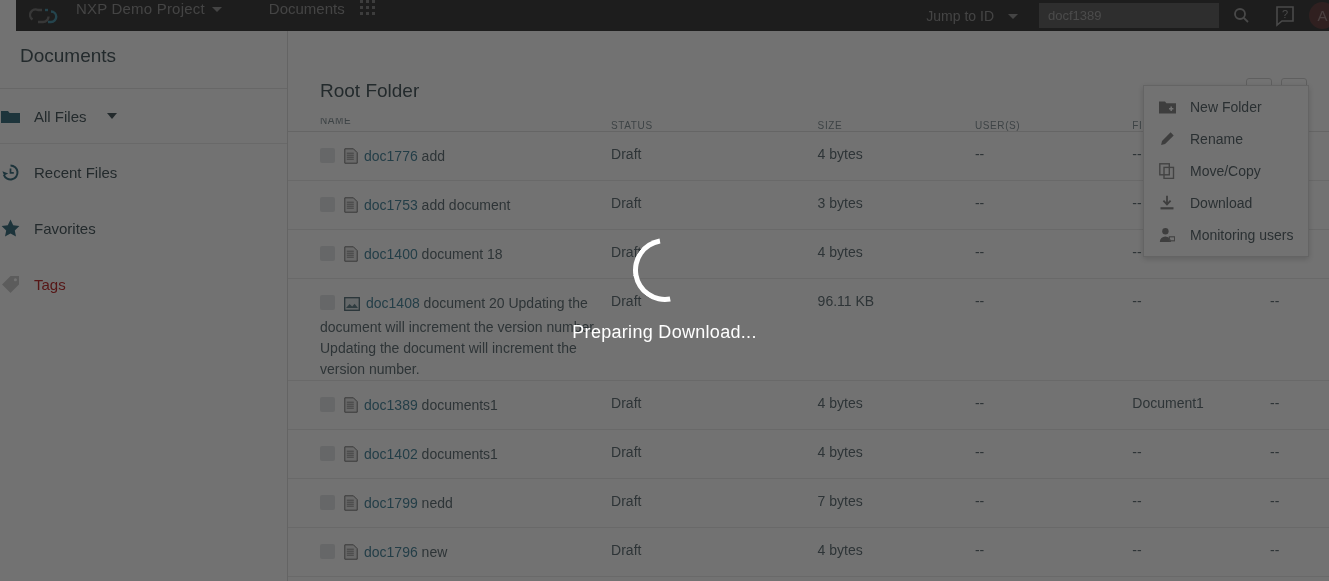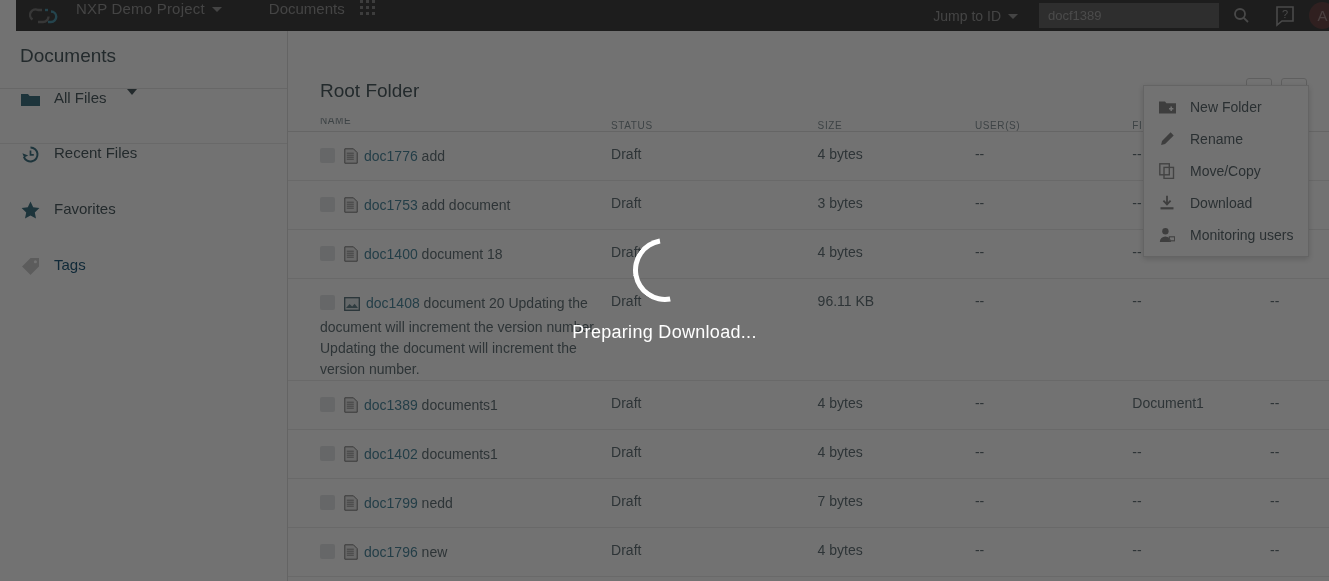--- a/index.html
+++ b/index.html
@@ -53,21 +53,21 @@
     gap: 2px;
     cursor: pointer;
   }
   .grid-icon i { display:block; width:3px; height:3px; background:#7a7a7a; }
 
   .topbar-right {
     margin-left: auto; display: flex; align-items: center; height: 31px;
   }
   .jump-to-id {
     font-size: 14px; color: #8d8d8d;
-    display: flex; align-items: center; gap: 7px;
+    display: flex; align-items: center; gap: 14px;
     cursor: pointer; margin-right: 21px;
   }
   .search-box {
     width: 180px; height: 25px;
     background: #565656;
     border: none;
     color: #9d9d9d; font-size: 13px;
     padding: 0 9px;
     font-family: "Liberation Sans", sans-serif;
     outline: none;
@@ -94,27 +94,27 @@
     border-right: 1px solid #dcdcdc;
   }
   .sidebar-title {
     font-size: 19px; color: #3b4c52;
     padding: 14px 0 0 20px;
     height: 58px;
     border-bottom: 1px solid #e3e3e3;
   }
   .side-item {
     height: 56px;
-    display: flex; 
-    padding-left: 20px; gap: 14px;
+    display: flex; align-items: center;
+    gap: 14px;
     font-size: 15px; color: #3b4c52;
     cursor: pointer;
   }
   .side-item.group-top { border-bottom: 1px solid #e8e8e8; height: 55px;}
-  .side-item.dim { color: #0c4a6e; }
+  .side-item.dim { color: #b91c1c; }
   .side-item.dim svg path { fill: #c9c9c9; }
   .side-ico { width: 20px; height: 20px; display:flex; align-items:center; justify-content:center;}
   .mini-caret {
     width: 0; height: 0; margin-left: 6px;
     border-left: 5px solid transparent;
     border-right: 5px solid transparent;
     border-top: 6px solid #3b4c52;
   }
 
   

